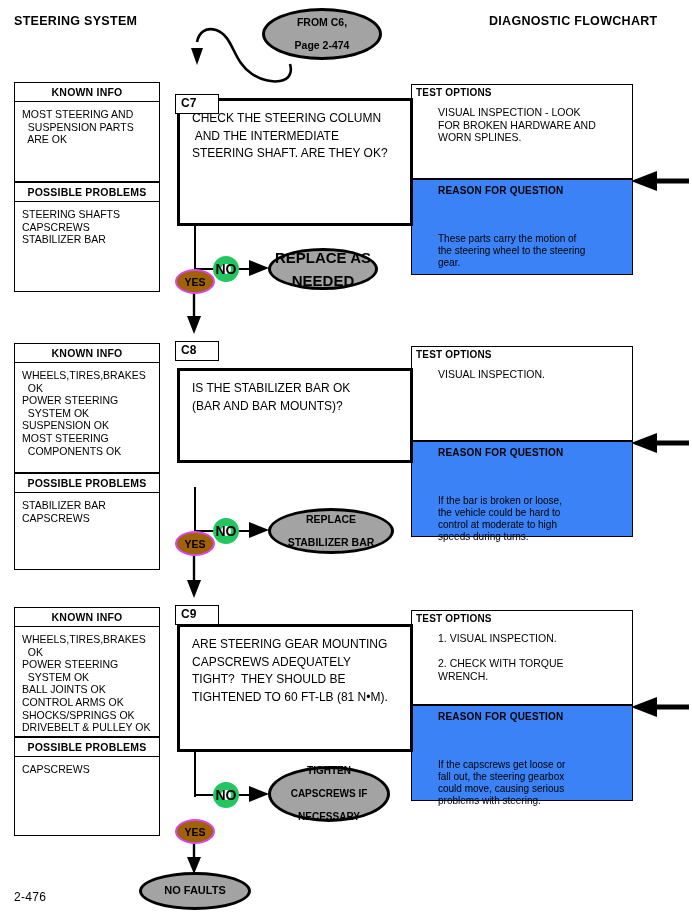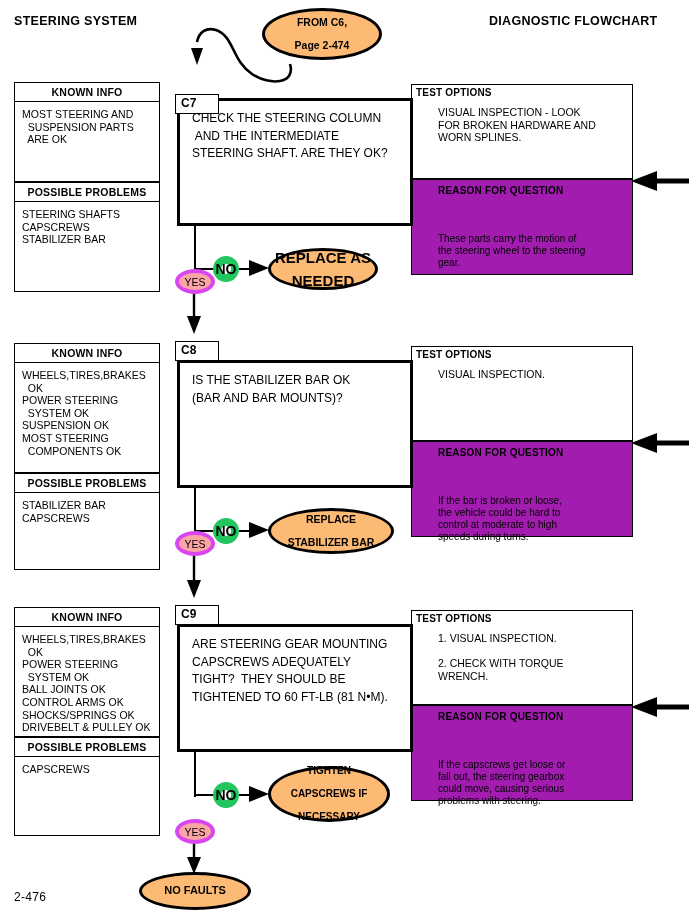--- a/index.html
+++ b/index.html
@@ -92,21 +92,21 @@
   }
   .to-body {
     font-size: 10.5px;
     line-height: 12.6px;
     padding: 8px 0 0 26px;
     white-space: pre;
   }
   .rbox {
     border: 1.5px solid #000;
     box-sizing: border-box;
-    background: #a21caf;
+    background: #3b82f6;
     z-index: 1;
   }
   .r-head {
     font-weight: bold;
     font-size: 10px;
     letter-spacing: 0.2px;
     padding: 5px 0 0 26px;
     white-space: nowrap;
   }
   .r-body {
@@ -119,40 +119,40 @@
 
   
   .vline { background: #000; width: 2px; }
   .hline { background: #000; height: 2px; }
 
   
   .ellipse {
     border: 3px solid #000;
     border-radius: 50%;
     box-sizing: border-box;
-    background: #fdba74;
+    background: #a3a3a3;
     display: flex;
     align-items: center;
     justify-content: center;
     text-align: center;
     font-weight: bold;
     z-index: 5;
   }
   .ellipse span { display: block; line-height: 11.5px; }
 
   .yesbub {
-    border: 4px solid #d946ef;
+    border: 2px solid #d946ef;
     border-radius: 50%;
     box-sizing: border-box;
-    background: #fca5a5;
+    background: #a16207;
     display: flex;
     align-items: center;
     justify-content: center;
     font-size: 10.5px;
-    font-weight: normal;
+    font-weight: bold;
     z-index: 5;
   }
   .nobub {
     border: 8px solid #22c55e;
     border-radius: 50%;
     box-sizing: border-box;
     background: #fff;
     display: flex;
     align-items: center;
     justify-content: center;
@@ -261,21 +261,21 @@
   COMPONENTS OK</div>
   </div>
   <div class="abs infobox" style="left:14px; top:473px; width:146px; height:97px;">
     <div class="info-title">POSSIBLE PROBLEMS</div>
     <div class="info-body">STABILIZER BAR
 CAPSCREWS</div>
   </div>
 
   <div class="abs steptag" style="left:175px; top:341px; width:44px; height:20px;">C8</div>
 
-  <div class="abs qbox" style="left:177px; top:360px; width:236px; height:128px;">
+  <div class="abs qbox" style="left:177px; top:368px; width:236px; height:95px;">
     <div class="qtext">IS THE STABILIZER BAR OK
 (BAR AND BAR MOUNTS)?</div>
   </div>
 
   <div class="abs tobox" style="left:411px; top:346px; width:222px; height:95px;">
     <div class="to-head">TEST OPTIONS</div>
     <div class="to-body">VISUAL INSPECTION.</div>
   </div>
   <div class="abs rbox" style="left:411px; top:441px; width:222px; height:96px;">
     <div class="r-head">REASON FOR QUESTION</div>

